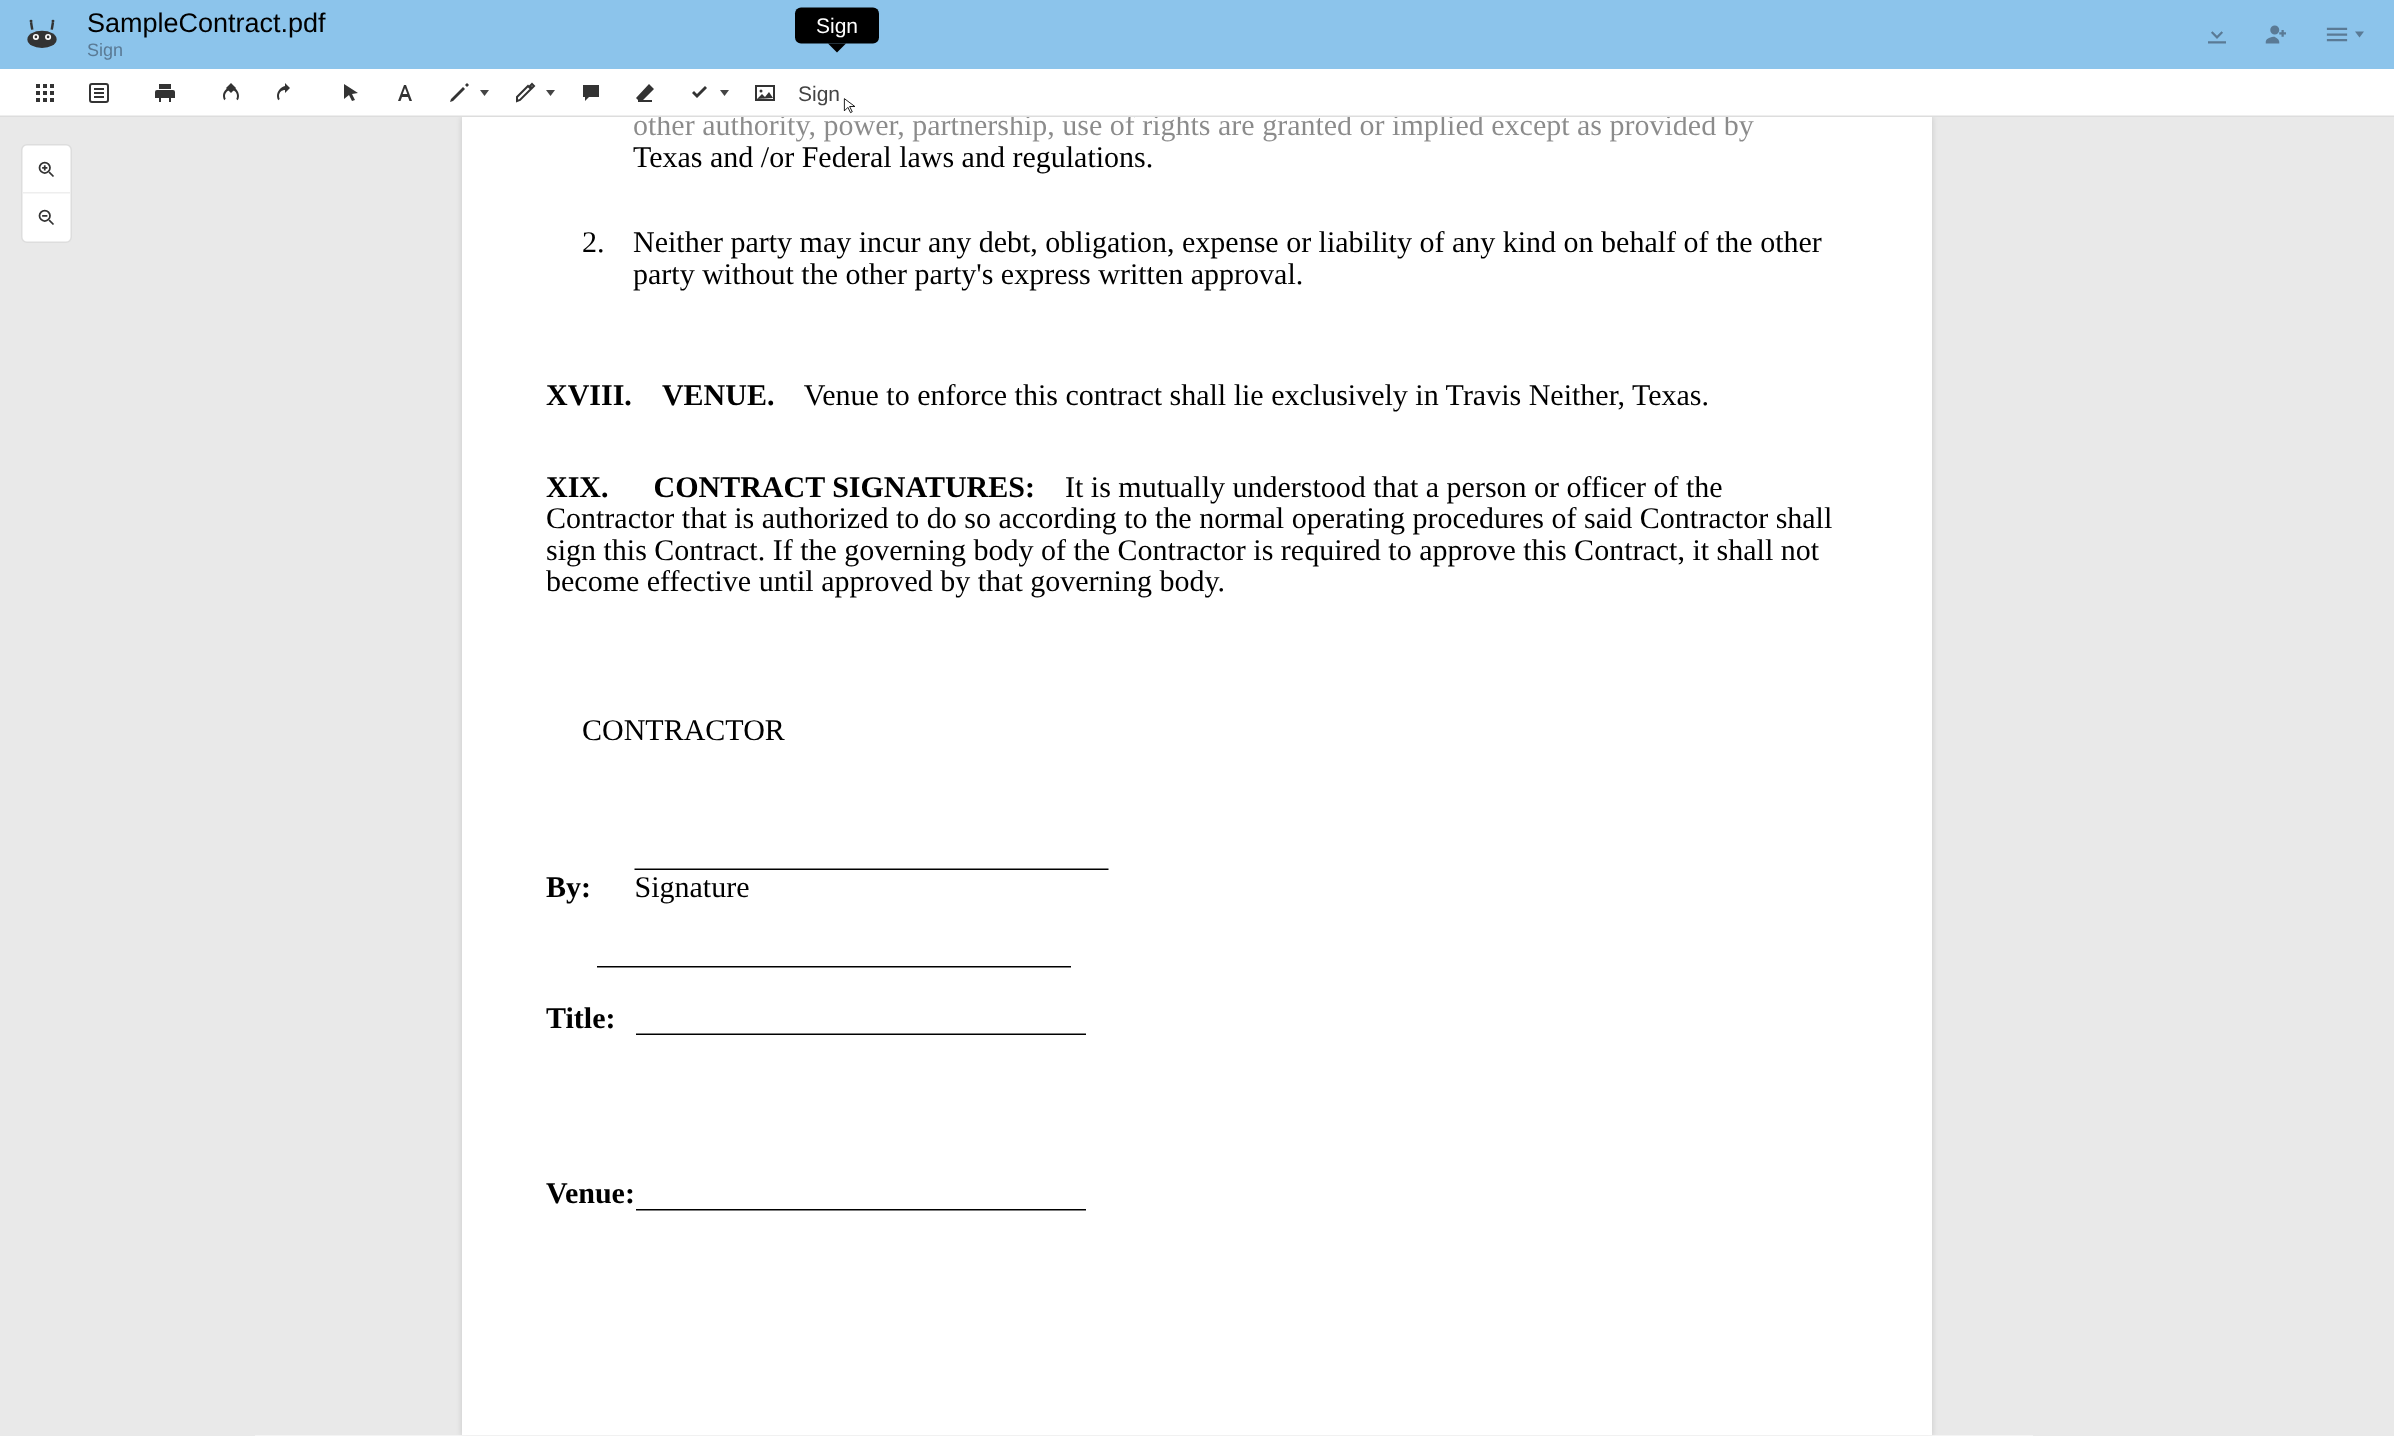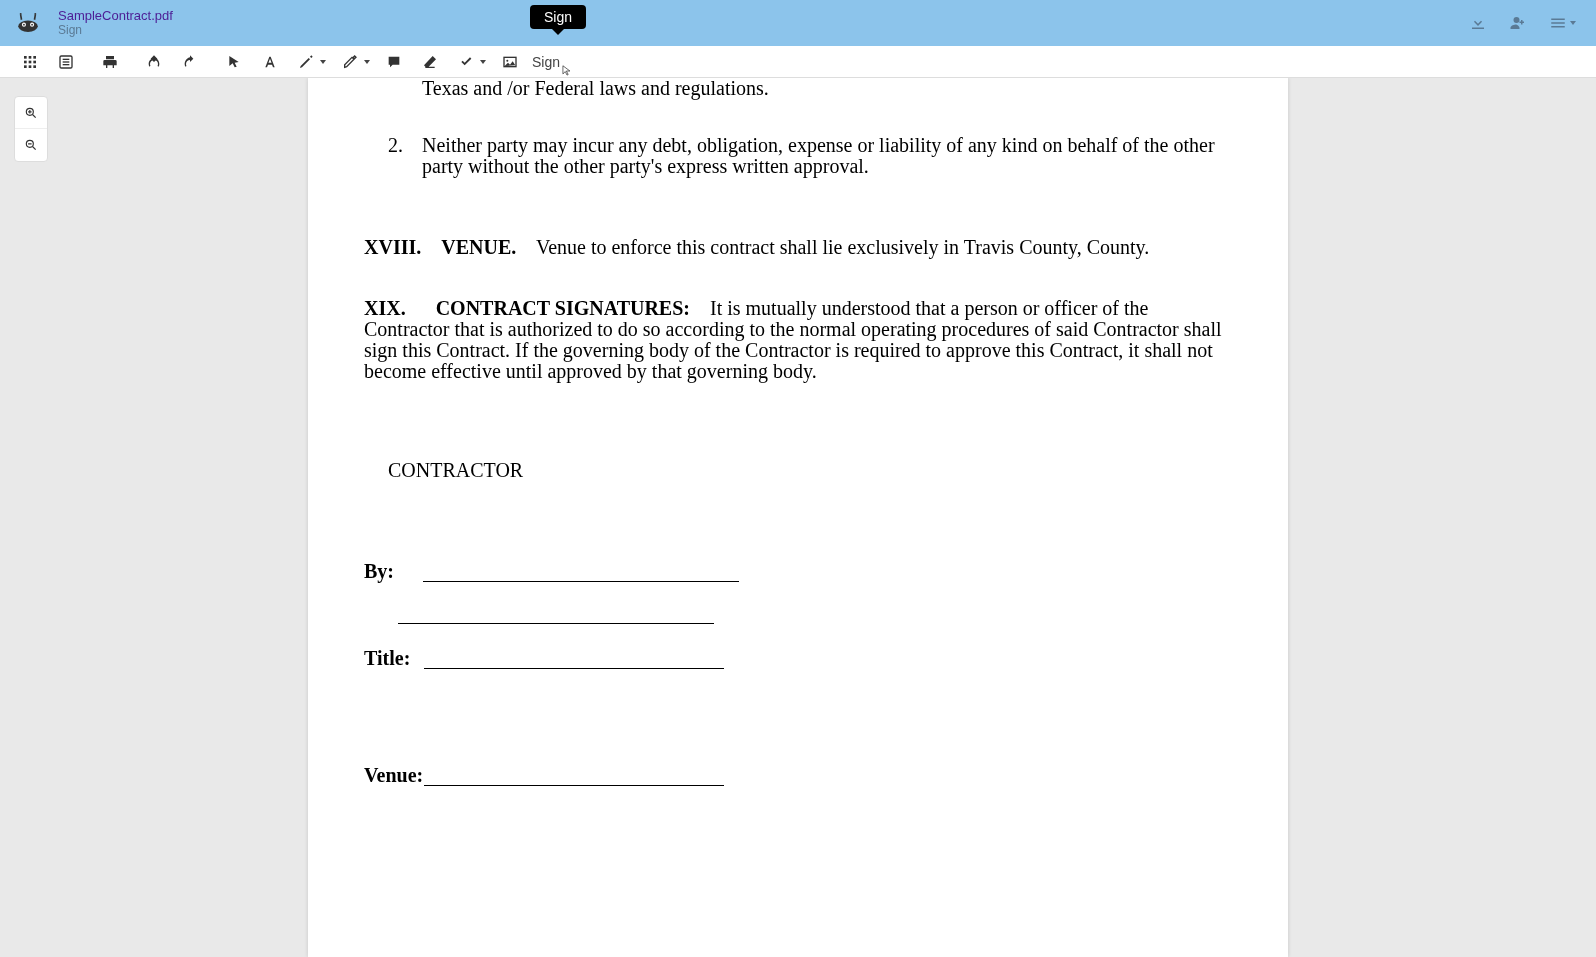--- a/index.html
+++ b/index.html
@@ -26,22 +26,22 @@
     display: flex;
     align-items: center;
     justify-content: center;
   }
   .logo {
     width: 26px;
     height: 26px;
   }
   .title-block { margin-left: 12px; }
   .doc-title {
-    font-size: 13px;
-    color: #4c1d95;
+    font-size: 18px;
+    color: #000000;
     line-height: 1.1;
   }
   .doc-status {
     font-size: 12px;
     color: #5a7a95;
   }
   .header-right {
     margin-left: auto;
     display: flex;
     align-items: center;
@@ -366,49 +366,51 @@
         <line x1="15" y1="15" x2="20" y2="20" stroke="#333" stroke-width="2"></line>
         <line x1="7" y1="10" x2="13" y2="10" stroke="#333" stroke-width="2"></line>
       </svg>
   </div>
 </div>
 
 <div class="page-area">
   <div class="page">
     <div class="page-inner">
 
+      <div class="truncated">other authority, power, partnership, use of rights are granted or implied except as provided by</div>
       <div class="frag-line">Texas and /or Federal laws and regulations.</div>
 
       <div class="num-item" style="margin-top:36px">
         <div class="num">2.</div>
         <div class="txt">Neither party may incur any debt, obligation, expense or liability of any kind on behalf of the other party without the other party's express written approval.</div>
       </div>
 
       <div class="venue-block">
         <span class="bold">XVIII.</span>
         <span>&nbsp;&nbsp;</span>
         <span class="bold">VENUE.</span>
         <span>&nbsp;&nbsp;</span>
-        <span>Venue to enforce this contract shall lie exclusively in Travis County, County.</span>
+        <span>Venue to enforce this contract shall lie exclusively in Travis Neither, Texas.</span>
       </div>
 
       <div class="sig-block">
         <span class="bold">XIX.</span>
         <span>&nbsp;&nbsp;&nbsp;&nbsp;</span>
         <span class="bold">CONTRACT SIGNATURES:</span>
         <span>&nbsp;&nbsp;</span>
         <span>It is mutually understood that a person or officer of the Contractor that is authorized to do so according to the normal operating procedures of said Contractor shall sign this Contract.  If the governing body of the Contractor is required to approve this Contract, it shall not become effective until approved by that governing body.</span>
       </div>
 
       <div class="contractor-h">CONTRACTOR</div>
 
       <div class="sig-row first">
         <div class="sig-label">By:</div>
         <div class="sig-line-wrap">
           <span class="sig-line"></span>
+          <div class="sig-under">Signature</div>
         </div>
       </div>
 
       <div class="printed-row">
         <span class="sig-line"></span>
       </div>
 
       <div class="sig-row title-row">
         <div class="sig-label wider">Title:</div>
         <div class="sig-line-wrap">

